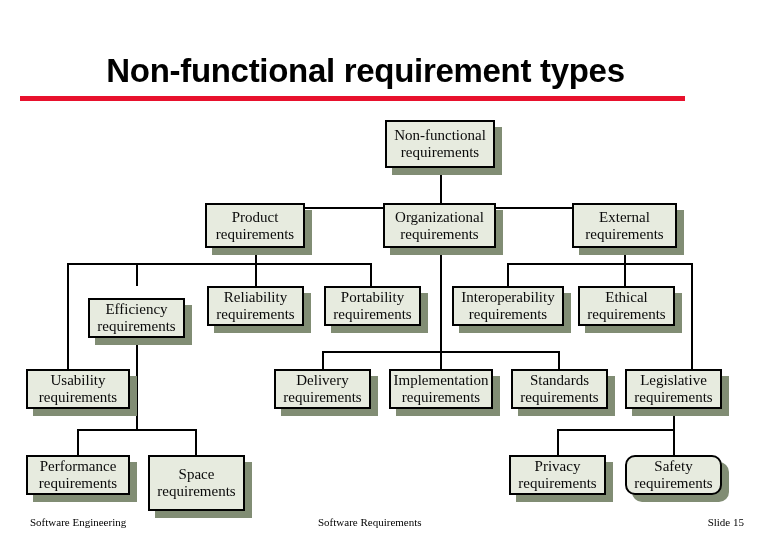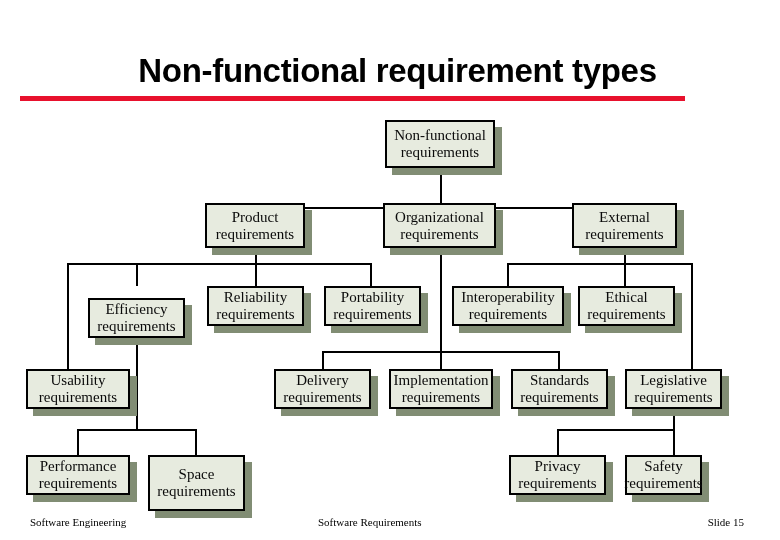--- a/index.html
+++ b/index.html
@@ -22,21 +22,20 @@
     left: 0;
     top: 52px;
     width: 731px;
     text-align: center;
     font-family: "Liberation Sans", "DejaVu Sans", sans-serif;
     font-weight: bold;
     font-size: 33px;
     letter-spacing: -0.3px;
     color: #000000;
     white-space: nowrap;
-    margin-left: 32px;
   }
   #title-rule {
     position: absolute;
     left: 20px;
     top: 96px;
     width: 665px;
     height: 5px;
     background: #e8112d;
   }
 
@@ -212,21 +211,21 @@
   <div class="node" style="left:148px; top:455px; width:97px; height:56px;">
     <span class="l1">Space</span>
     <span class="l2">requirements</span>
   </div>
 
   <div class="node" style="left:509px; top:455px; width:97px; height:40px;">
     <span class="l1">Privacy</span>
     <span class="l2">requirements</span>
   </div>
 
-  <div class="node" style="left:625px; top:455px; width:77px; height:40px;">
+  <div class="node" style="left:625px; top:455px; width:97px; height:40px;border-radius:10px;">
     <span class="l1">Safety</span>
     <span class="l2">requirements</span>
   </div>
 
 </div>
 
 <div id="footer">
   <span class="fl">Software Engineering</span>
   <span class="fc">Software Requirements</span>
   <span class="fr">Slide  15</span>

